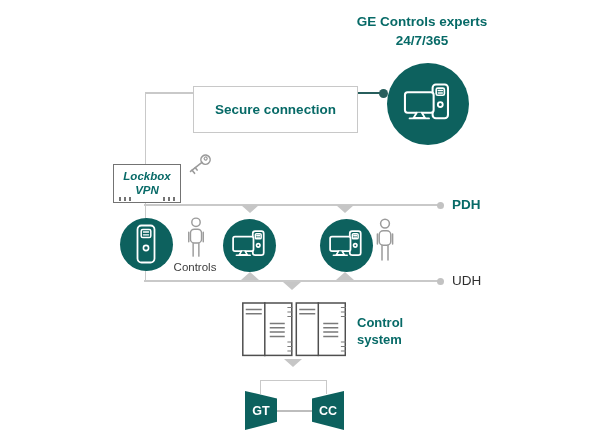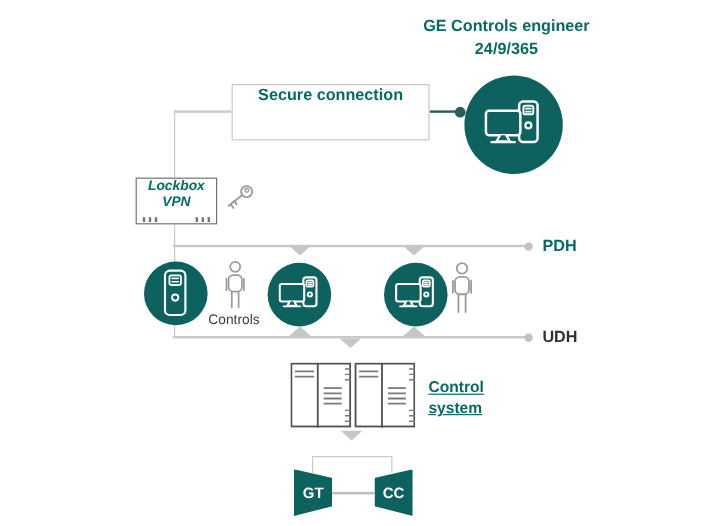--- a/index.html
+++ b/index.html
@@ -11,21 +11,21 @@
     --icon-gray:#9b9b9b; --connector-dark:#275e5c; --dot-gray:#c2c2c2;
   }
   .abs{position:absolute;}
   .hline{position:absolute;height:2px;background:var(--line-gray);}
   .vline{position:absolute;width:1.6px;background:var(--line-gray);}
   .dot{position:absolute;border-radius:50%;}
   .arrow-down{position:absolute;width:0;height:0;border-left:9px solid transparent;border-right:9px solid transparent;border-top:8px solid #c6c6c6;}
   .arrow-up{position:absolute;width:0;height:0;border-left:9px solid transparent;border-right:9px solid transparent;border-bottom:8px solid #c6c6c6;}
   .circle{position:absolute;border-radius:50%;background:var(--teal-fill);display:flex;align-items:center;justify-content:center;}
   .teal-bold{color:var(--teal-text);font-weight:bold;}
-  .box{position:absolute;background:#fff;display:flex;align-items:flex-start;justify-content:center;text-align:center;}
+  .box{position:absolute;background:#fff;display:flex;align-items:center;justify-content:center;text-align:center;margin-top:16px;}
   #secure-box{left:193px;top:70px;width:163px;height:45px;border:1.5px solid var(--border-gray);font-size:13.5px;}
   #lockbox{left:113px;top:148px;width:66px;height:37px;border:1.6px solid var(--lockbox-border);font-size:11.5px;line-height:13.5px;font-style:italic;}
   .tick{position:absolute;width:1.6px;height:4px;background:var(--lockbox-border);bottom:1px;}
   .label{position:absolute;color:var(--dark-text);font-size:11.5px;line-height:15px;}
   .turbine{position:absolute;width:32px;height:39px;background:var(--teal-fill);display:flex;align-items:center;justify-content:center;color:#fff;font-weight:bold;font-size:12.5px;}
   #gt{left:245px;top:391px;clip-path:polygon(0% 0%,100% 19%,100% 79%,0% 100%);}
   #cc{left:312px;top:391px;clip-path:polygon(0% 19%,100% 0%,100% 100%,0% 79%);}
   #bracket{position:absolute;left:260px;top:380px;width:65px;height:13px;border-top:1.5px solid var(--line-gray);border-left:1.5px solid var(--line-gray);border-right:1.5px solid var(--line-gray);}
   svg{display:block;}
 </style>
@@ -40,28 +40,28 @@
   <div class="dot" style="left:378.5px;top:88.5px;width:9px;height:9px;background:var(--connector-dark);"></div>
 
   <div class="hline" style="left:144px;top:204px;width:294px;"></div>
   <div class="dot" style="left:437px;top:201.5px;width:7px;height:7px;background:var(--dot-gray);"></div>
   <div class="abs teal-bold" style="left:452px;top:197px;font-size:13.5px;">PDH</div>
   <div class="arrow-down" style="left:241px;top:205px;"></div>
   <div class="arrow-down" style="left:336px;top:205px;"></div>
 
   <div class="hline" style="left:144px;top:280px;width:294px;"></div>
   <div class="dot" style="left:437px;top:277.5px;width:7px;height:7px;background:var(--dot-gray);"></div>
-  <div class="abs" style="left:452px;top:273px;font-size:13.5px;font-weight:bold;color:var(--udh-text);">UDH</div>
+  <div class="abs" style="left:452px;top:273px;font-size:13.5px;font-weight:normal;color:var(--udh-text);">UDH</div>
   <div class="arrow-up" style="left:241px;top:272px;"></div>
   <div class="arrow-up" style="left:336px;top:272px;"></div>
   <div class="arrow-down" style="left:283px;top:282px;"></div>
 
   <div class="abs teal-bold" style="left:322px;top:12px;width:200px;text-align:center;font-size:13.5px;line-height:19px;">
-    <div>GE Controls engineer</div>
-    <div>24/9/365</div>
+    <div>GE Controls experts</div>
+    <div>24/7/365</div>
   </div>
   <div class="circle" style="left:387px;top:63px;width:82px;height:82px;">
     <span>
       <svg width="50" height="42" viewBox="0 0 48 41" fill="none" stroke="#ffffff" stroke-width="2" stroke-linecap="round">
         <rect x="28.5" y="1.5" width="15" height="33" rx="3.2"></rect>
         <rect x="32" y="5" width="8" height="7" rx="1.6" stroke-width="1.6"></rect>
         <path d="M34,7.4 h4 M34,9.8 h4" stroke-width="1.4"></path>
         <circle cx="36" cy="21" r="2.4" stroke-width="1.8"></circle>
         <rect x="1.5" y="9" width="28" height="20" rx="2.6" fill="#0d615e"></rect>
         <path d="M13,29 l-3,5 h11 l-3,-5" stroke-width="1.8" fill="#0d615e"></path>
@@ -166,21 +166,21 @@
       </g>
       <g transform="translate(53.5,0)">
         <rect x="0.8" y="1" width="49" height="52.4"></rect>
         <path d="M22.8,1 V53.4"></path>
         <path d="M4.5,7.5 H19 M4.5,11.8 H19" stroke="#7a7a7a"></path>
         <path d="M28.5,21.5 H42 M28.5,25.8 H42 M28.5,30.1 H42 M28.5,34.4 H42" stroke="#7a7a7a"></path>
         <path d="M46,5.5 h3.8 M46,10 h3.8 M46,14.5 h3.8 M46,40 h3.8 M46,44.5 h3.8 M46,49 h3.8" stroke="#7a7a7a" stroke-width="1.2"></path>
       </g>
     </svg>
   </span>
-  <div class="abs teal-bold" style="left:357px;top:314px;font-size:13px;line-height:17px;text-decoration:underline;">
+  <div class="abs teal-bold" style="left:357px;top:314px;font-size:13px;line-height:17px;">
     <div>Control</div>
     <div>system</div>
   </div>
   <div class="arrow-down" style="left:284px;top:359px;"></div>
 
   <div id="bracket"></div>
   <div class="hline" style="left:277px;top:410px;width:35px;height:1.5px;background:#bdbdbd;"></div>
   <div class="turbine" id="cc">
     <span>CC</span>
   </div>

